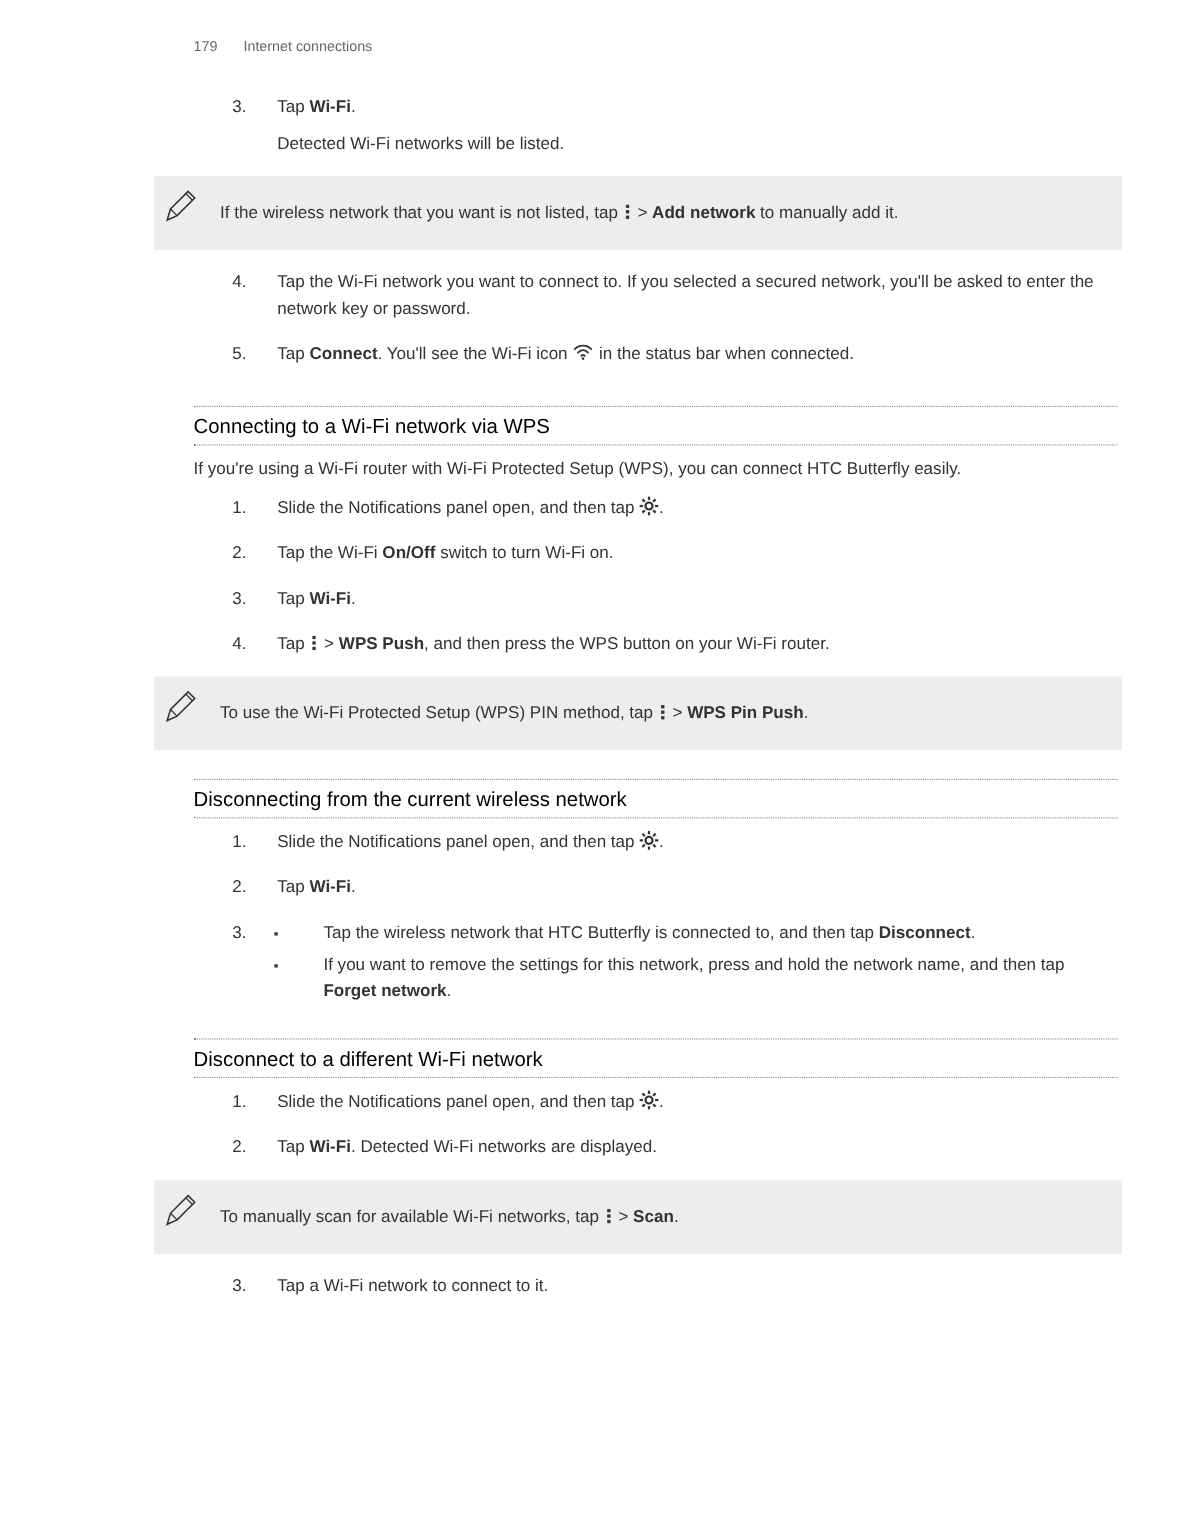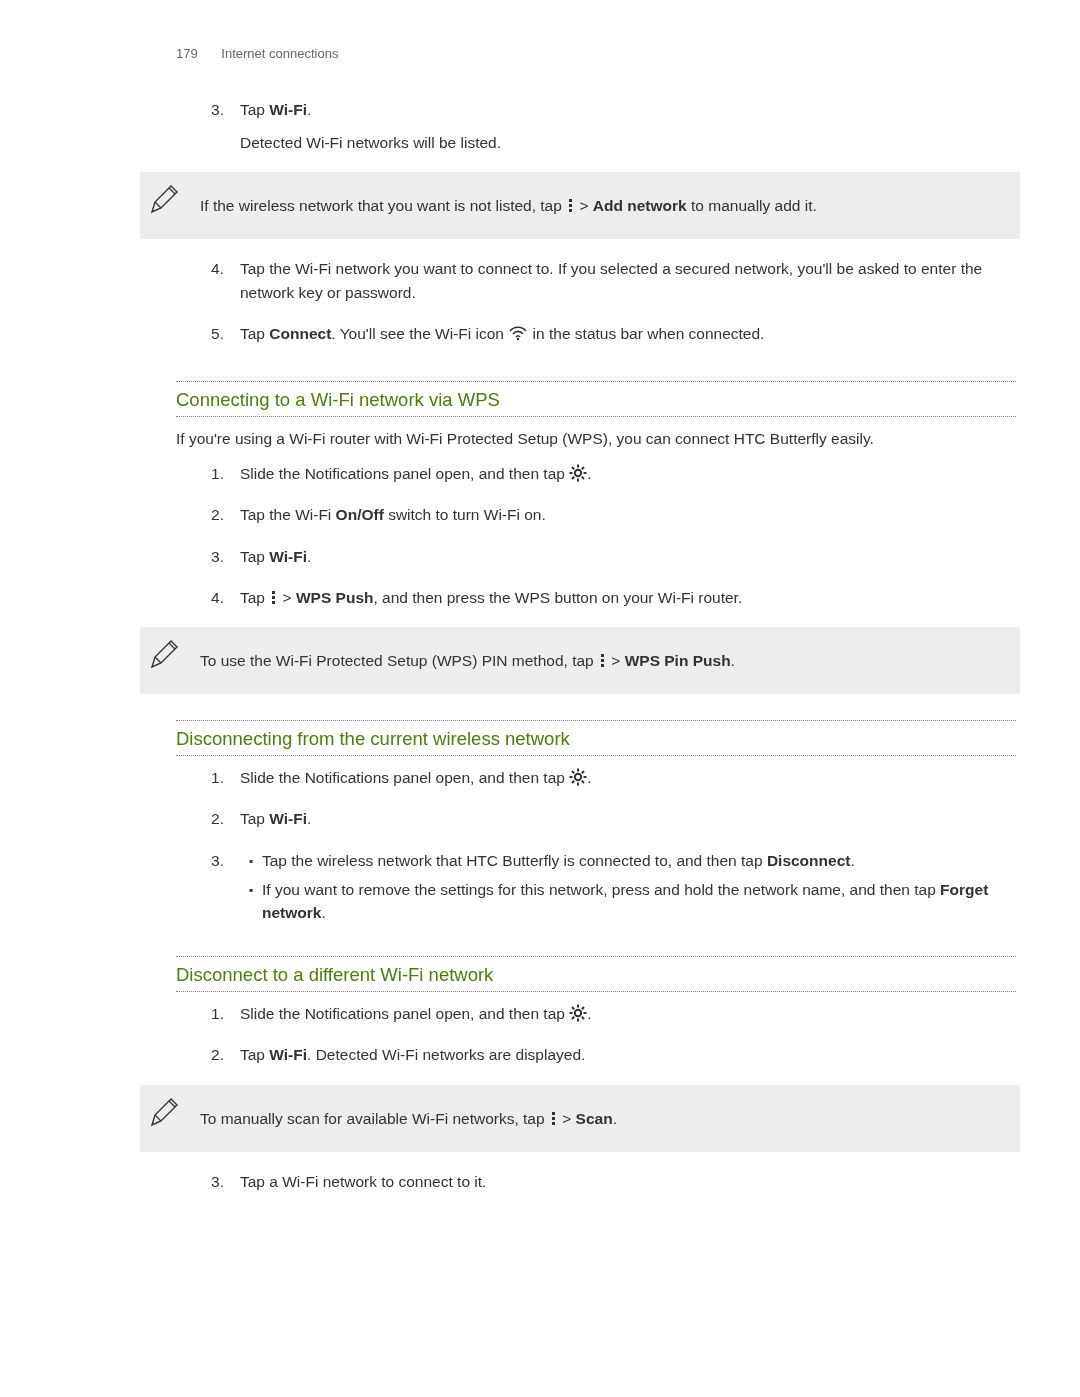--- a/index.html
+++ b/index.html
@@ -7,21 +7,21 @@
     padding: 0;
     background: #fff;
     font-family: Verdana, Geneva, sans-serif;
     color: #333;
     font-size: 15.5px;
     line-height: 1.5;
   }
   .page {
     width: 1080px;
     margin: 0 auto;
-    padding: 44px 0 80px 0;
+    padding: 32px 0 80px 0;
     box-sizing: border-box;
   }
   .header-line {
     padding-left: 176px;
     font-size: 13px;
     color: #666;
     margin-bottom: 34px;
   }
   .header-line .pg {
     margin-right: 20px;
@@ -37,21 +37,21 @@
   .ol-num {
     width: 26px;
     flex: 0 0 26px;
     text-align: right;
     margin-right: 16px;
   }
   .ol-body {
     flex: 1;
   }
   .ol-body p {
-    margin: 0 0 10px 0;
+    margin: 0 0 10px 12px;
   }
   .body-p {
     margin: 10px 0 12px 0;
   }
   .bold {
     font-weight: bold;
   }
   .note-box {
     background: #ecedec;
     display: flex;
@@ -74,38 +74,39 @@
     flex: 1;
   }
   .note-text p { margin: 12px; }
   .section-head {
     border-top: 1px dotted #888;
     border-bottom: 1px dotted #888;
     padding: 4px 0 2px 0;
     margin-top: 26px;
     margin-bottom: 10px;
     font-size: 18.5px;
-    color: #4d7c0f;
+    color: #000000;
   }
   .section-head-wide {
     margin-left: 0;
   }
   .ul-item {
     display: flex;
     margin-bottom: 6px;
   }
   .ul-bullet {
     width: 22px;
     flex: 0 0 22px;
     text-align: center;
     font-size: 12px;
     padding-top: 3px;
   }
   .ul-body {
     flex: 1;
+    margin-left: 32px;
   }
   svg.pen {
     width: 30px;
     height: 30px;
   }
   svg.glyph-more-vert {
     display: inline-block;
     vertical-align: -2px;
   }
   svg.glyph-gear {

